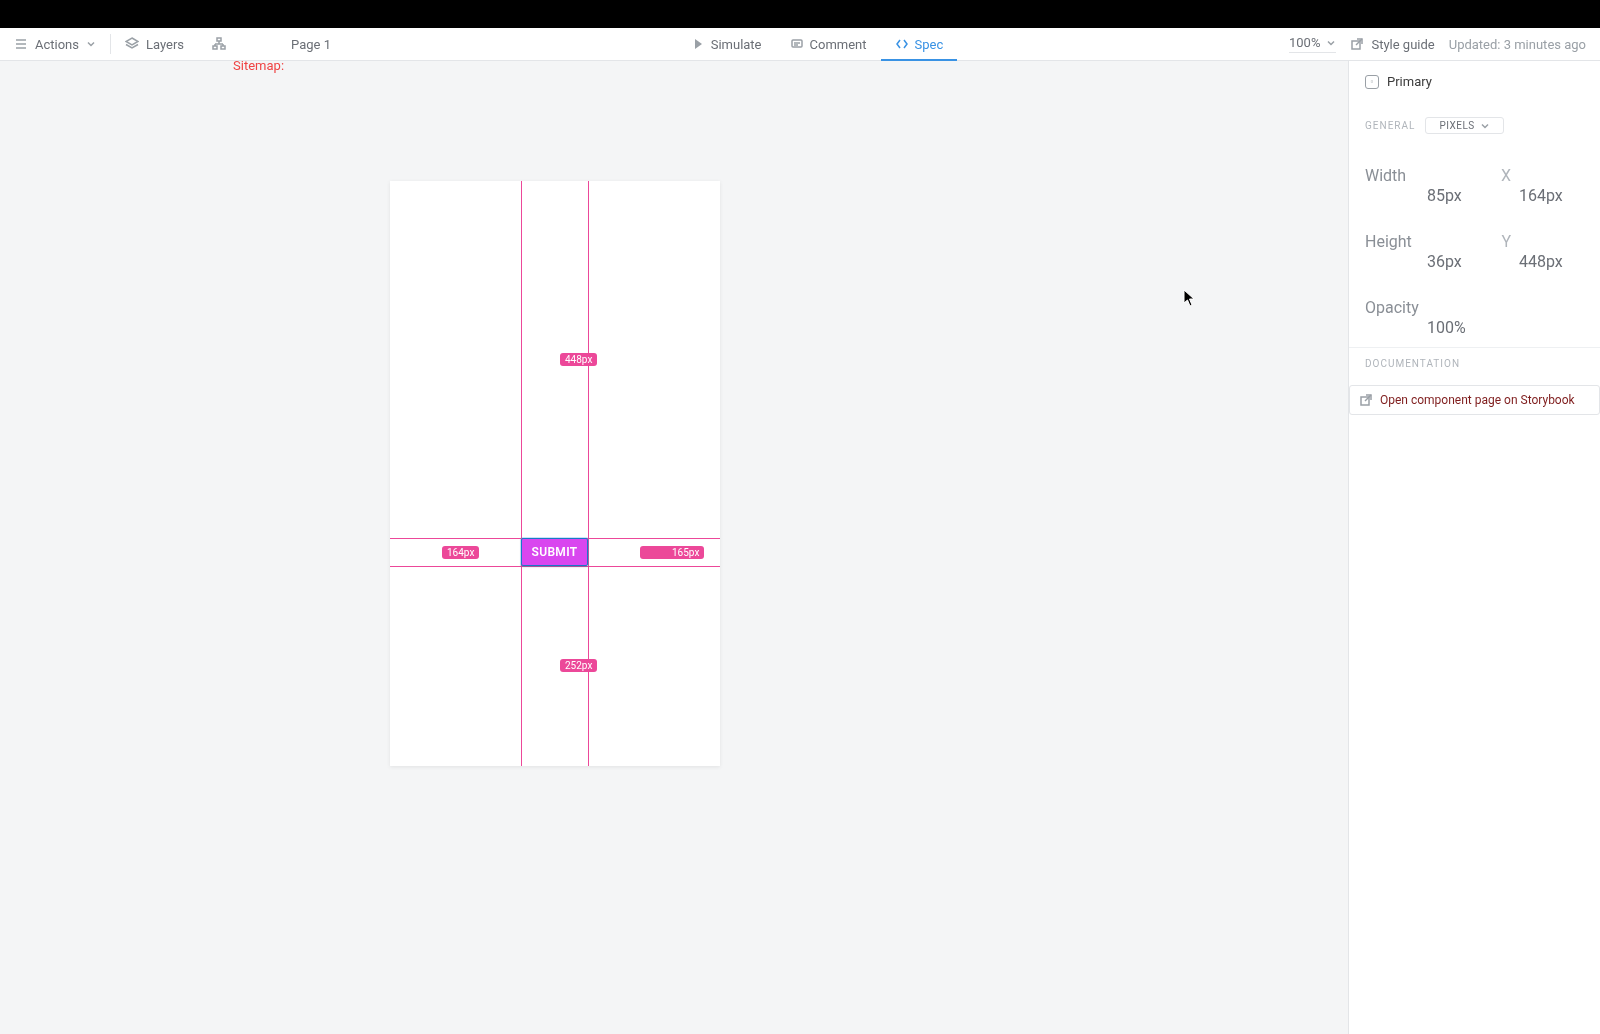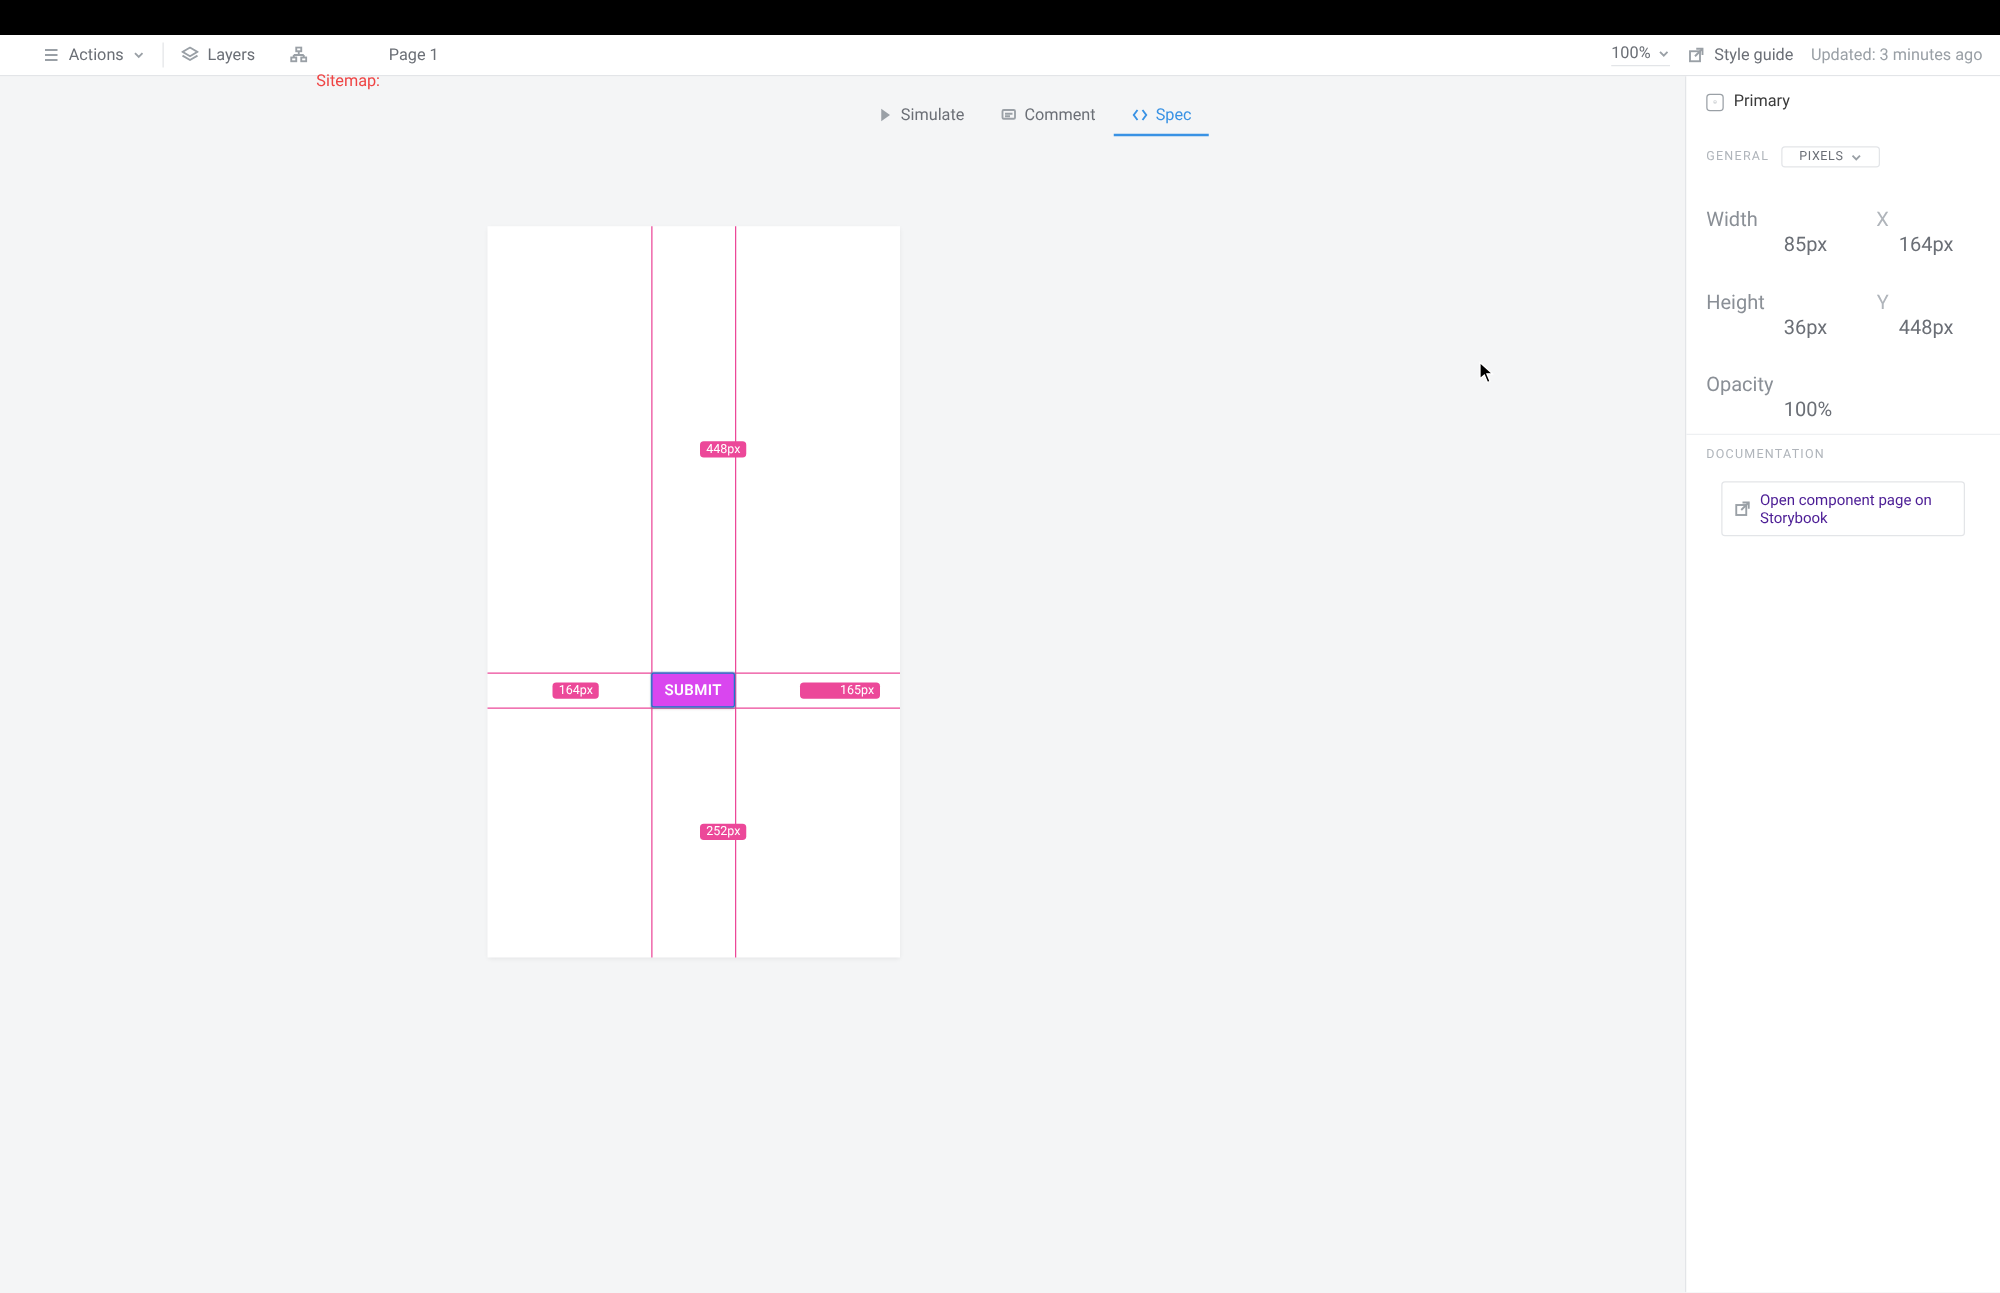--- a/index.html
+++ b/index.html
@@ -27,21 +27,20 @@
       border-bottom: 1px solid #e3e5e8;
       display: flex;
       align-items: stretch;
       font-size: 13px;
       color: #6b6f76;
     }
     .toolbar-left {
       display: flex;
       align-items: center;
       gap: 0;
-      padding-left: 20px;
     }
     .toolbar-item {
       display: flex;
       align-items: center;
       gap: 7px;
       padding: 0 14px;
       height: 100%;
       cursor: pointer;
       color: #6b6f76;
     }
@@ -60,21 +59,20 @@
     }
     .tab {
       display: flex;
       align-items: center;
       gap: 6px;
       padding: 0 14px;
       height: 100%;
       cursor: pointer;
       color: #6b6f76;
       position: relative;
-      margin-top: 48px;
     }
     .tab.active {
       color: #3992e4;
     }
     .tab.active::after {
       content: "";
       position: absolute;
       left: 0; right: 0; bottom: -1px;
       height: 2px;
       background: #3992e4;
@@ -210,28 +208,28 @@
       row-gap:7px;
       column-gap:6px;
       align-items:center;
       font-size:16px;
       color:#6b6f76;
     }
     .spec-grid .lbl { color:#8a8f96; }
     .spec-grid .val { color:#6b6f76;margin-top:40px; }
     .spec-grid .dim { color:#b0b5bb; text-align:right; padding-right:2px;}
     .doc-link {
-      margin:8px 28px;
+      margin:8px 0;
       border:1px solid #e3e5e8;
       border-radius:3px;
       padding:7px 9px;
       display:flex;
       align-items:center;
       gap:7px;
-      color:#4c1d95;
+      color:#7f1d1d;
       font-size:12px;
       cursor:pointer;
     }
 
     .cursor {
       position:absolute;
       width:12px; height:18px;
       z-index:999;
     }
   </style>

